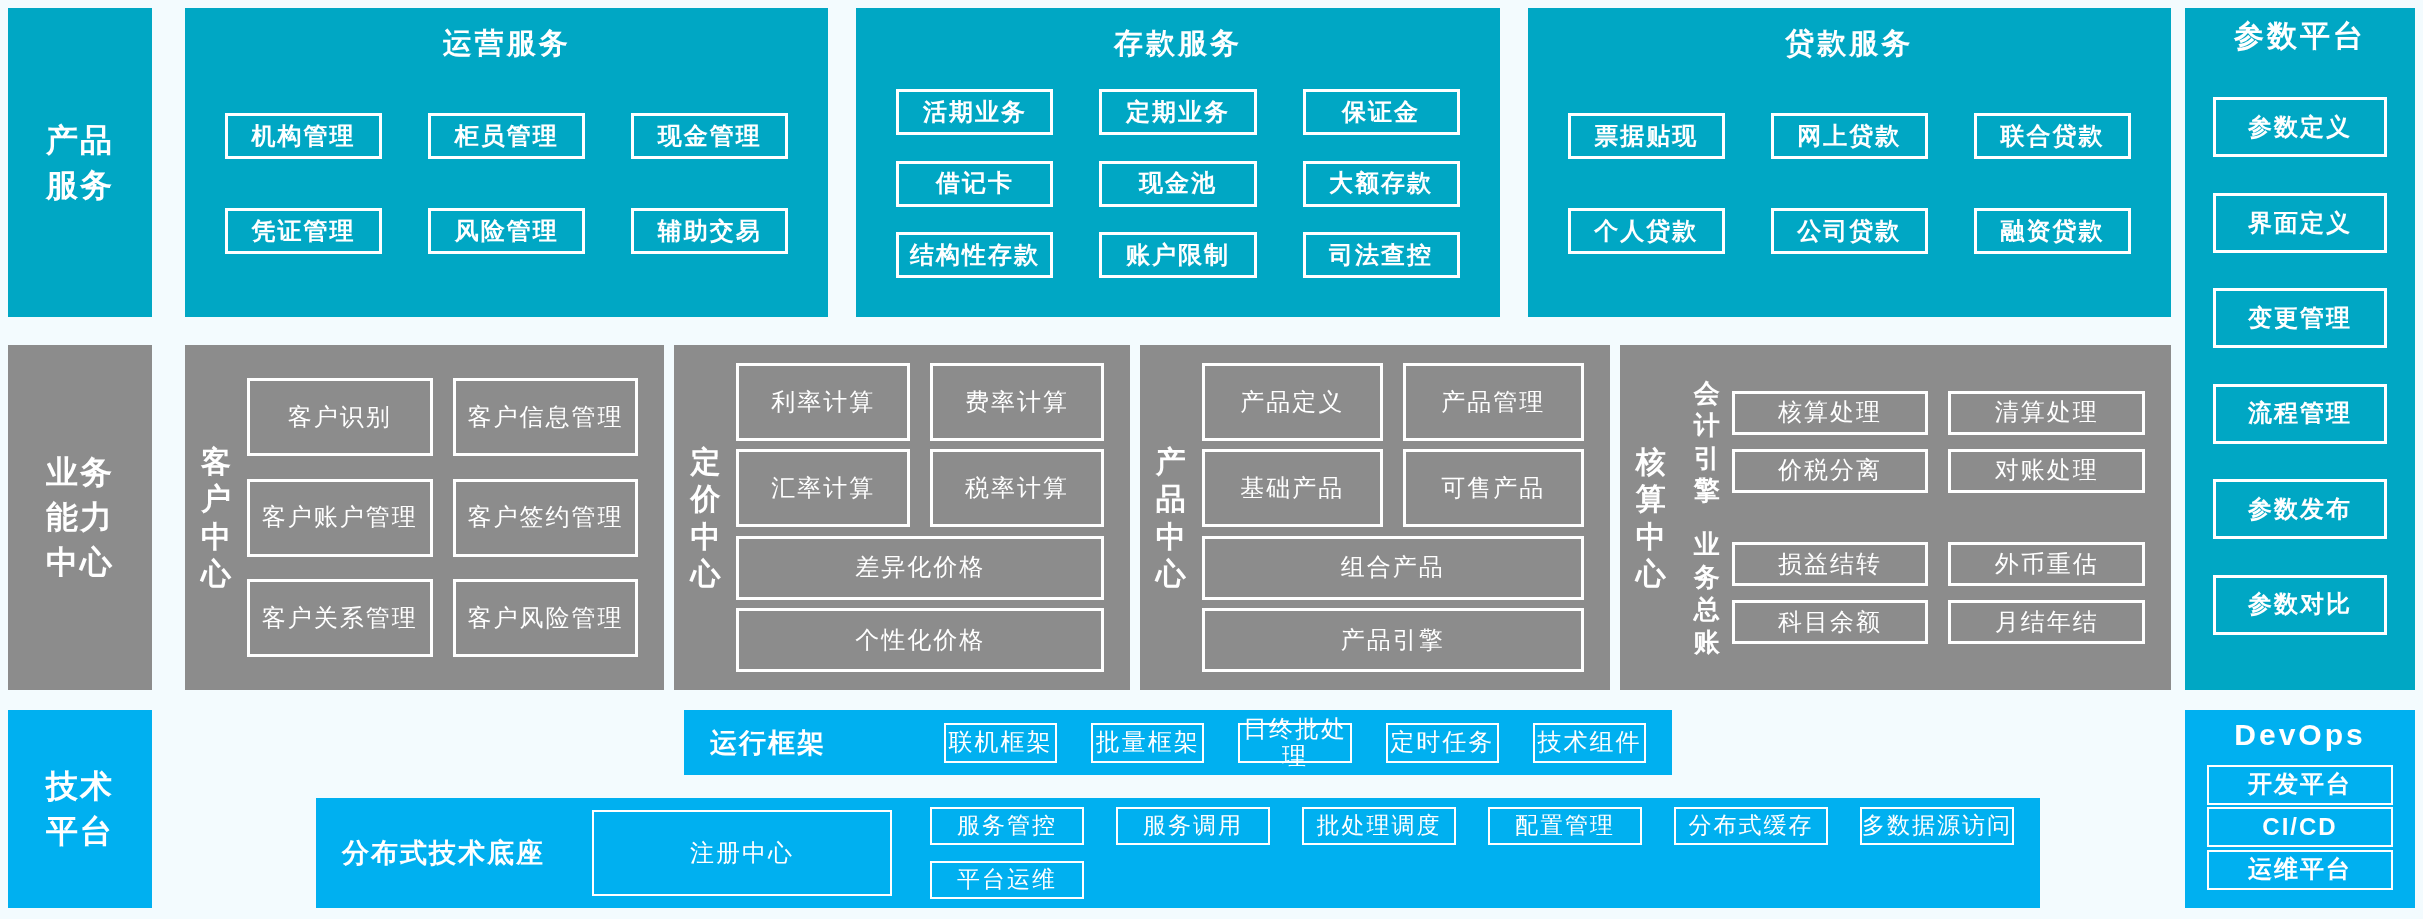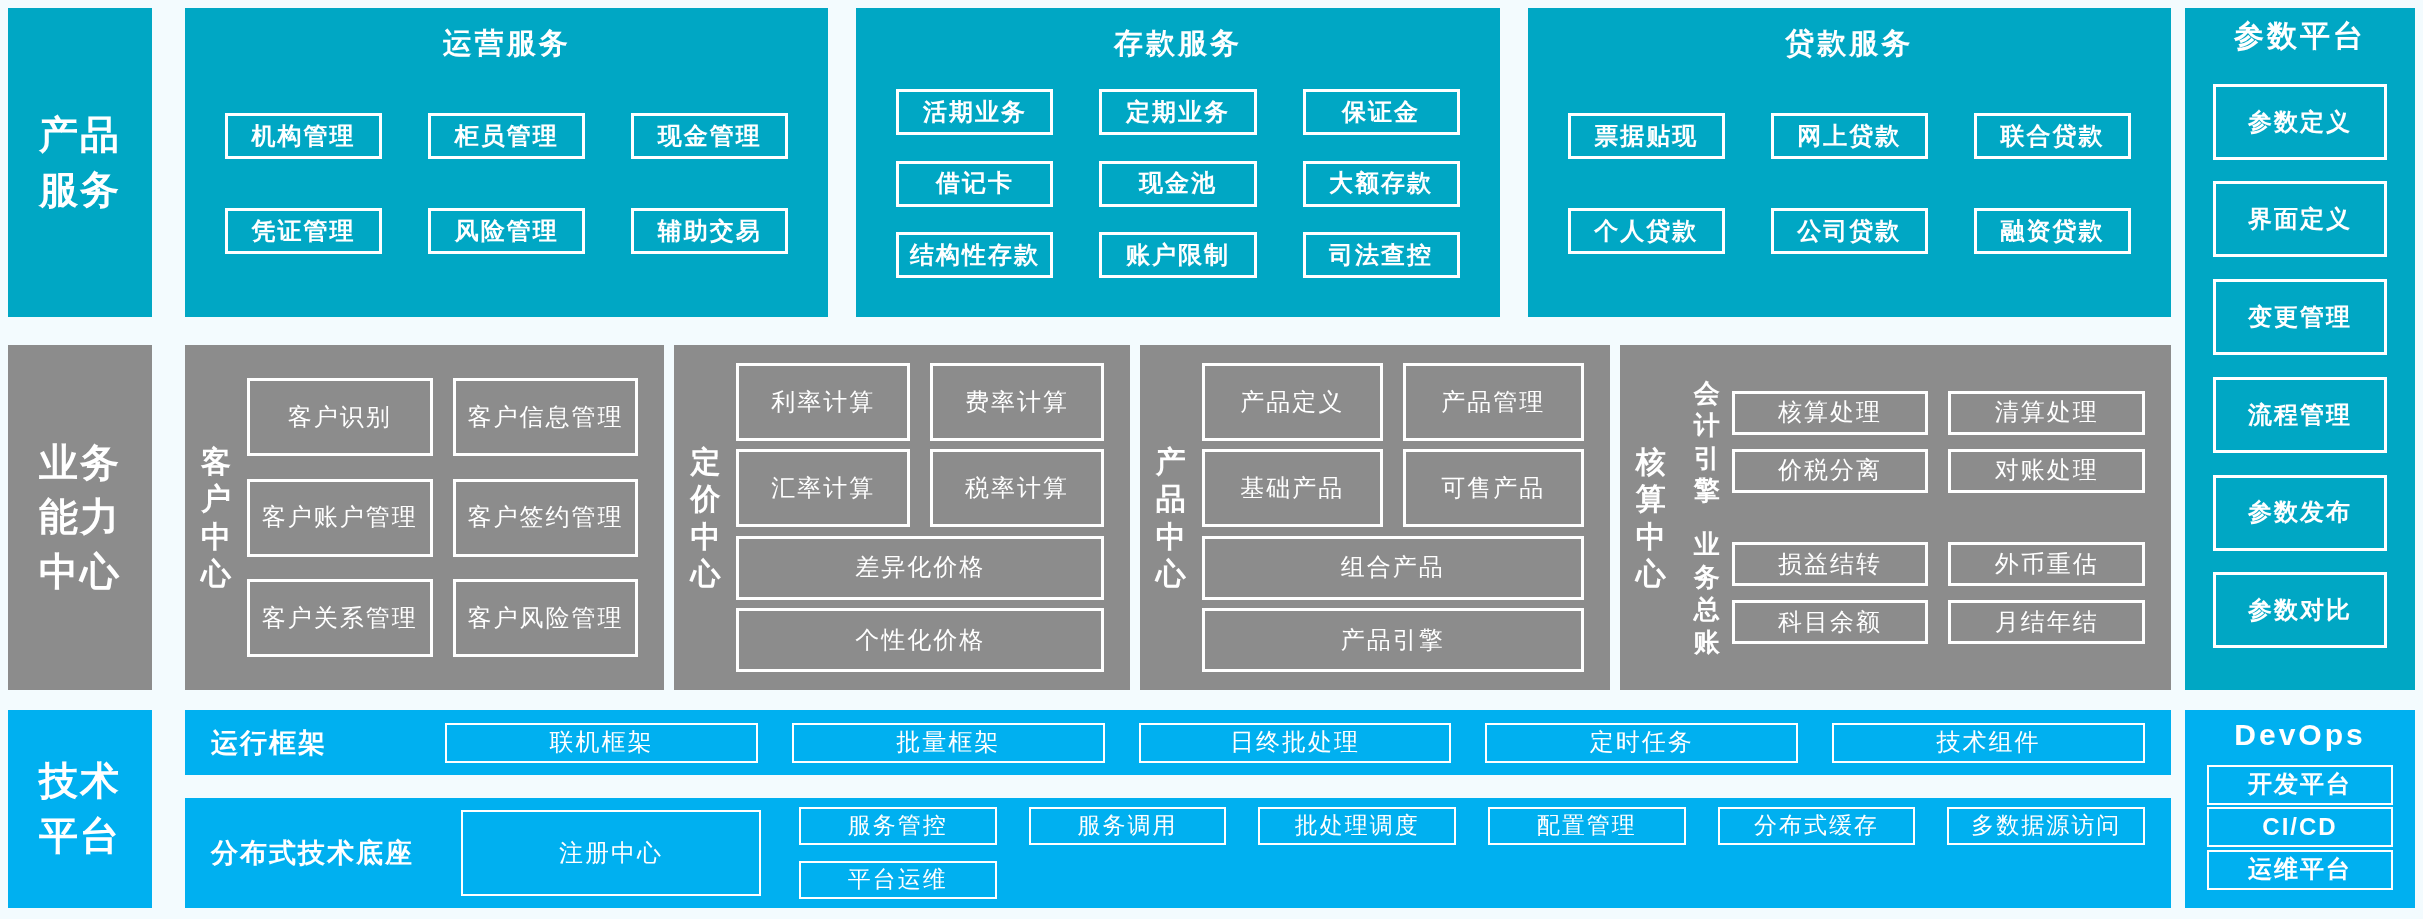--- a/index.html
+++ b/index.html
@@ -27,41 +27,41 @@
   }
 
   
   .upper{display:flex; flex:0 0 682px;}
   .upper-left{flex:1; display:flex; flex-direction:column;}
   .row1{flex:0 0 309px; display:flex;}
   .row2{flex:1; margin-top:28px; display:flex;}
 
   .side-label{
     flex:0 0 144px; display:flex; align-items:center; justify-content:center;
-    font-size:39px; font-weight:bold; letter-spacing:2px;
+    font-size:32px; font-weight:bold; letter-spacing:2px;
     white-space:pre-line; text-align:center; line-height:1.4;
   }
 
   .svc-block{flex:1; margin-left:28px; display:flex; flex-direction:column;}
   .svc-block.first{margin-left:33px;}
   .blk-title{
     text-align:center; font-size:29px; font-weight:bold; letter-spacing:3px;
     padding-top:16px; flex:0 0 52px;
   }
   .svc-rows{flex:1; display:flex; flex-direction:column; justify-content:space-evenly; padding:0 40px 14px;}
   .svc-row{display:flex; gap:46px;}
   .svc-box{flex:1; height:46px; font-weight:bold;}
 
   .col-panel{flex:0 0 230px; margin-left:14px; display:flex; flex-direction:column;}
   .col-title{
     text-align:center; font-size:30px; font-weight:bold; letter-spacing:3px;
     padding-top:8px; flex:0 0 50px;
   }
   .param-items{flex:1; display:flex; flex-direction:column; justify-content:space-evenly; padding:4px 28px 20px;}
-  .p-box{height:76px; font-weight:bold;}
+  .p-box{height:60px; font-weight:bold;}
 
   
   .center{margin-left:10px; display:flex; padding:10px 0;}
   .center.first{margin-left:33px;}
   .v-label{
     flex:0 0 62px; display:flex; align-items:center; justify-content:center;
     font-size:30px; font-weight:bold; white-space:pre-line; text-align:center; line-height:1.25;
   }
   .center-body{flex:1; display:flex; flex-direction:column; justify-content:space-evenly; padding-right:26px;}
   .c-row{display:flex; gap:20px;}
@@ -71,21 +71,21 @@
   .acc-group{display:flex; align-items:center;}
   .g-label{
     flex:0 0 50px; font-size:26px; font-weight:bold;
     white-space:pre-line; text-align:center; line-height:1.25;
   }
   .g-rows{flex:1; display:flex; flex-direction:column; gap:14px;}
   .g-rows .c-box{height:44px;}
 
   
   .lower{display:flex; flex:1; margin-top:20px;}
-  .tech-main{flex:1; margin-left:33px; display:flex; flex-direction:column;}
+  .tech-main{flex:1; margin-left:33px; display:flex; flex-direction:column;align-items:center;}
   .tech-row{display:flex; align-items:center;}
   .tech-rowA{flex:0 0 65px; padding:0 26px;}
   .tech-rowB{flex:1; margin-top:23px; padding:0 26px;}
   .tech-label{
     flex:0 0 200px; font-size:27px; font-weight:bold; letter-spacing:2px;
   }
   .tech-label.wide{flex:0 0 250px;}
   .t-box{flex:1; height:40px; margin-left:34px; border-width:2px;}
   .registry{flex:0 0 300px; height:86px; border-width:2px; margin-left:0;}
   .t-grid{

